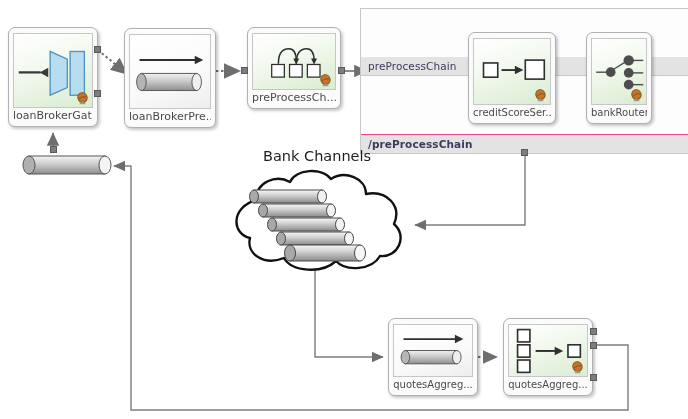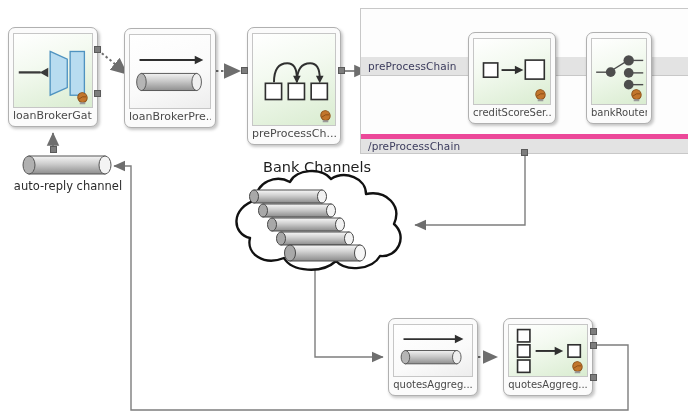--- a/index.html
+++ b/index.html
@@ -8,21 +8,21 @@
   #canvas{position:relative;width:688px;height:419px;background:#fff;}
 
   
   .group{position:absolute;background:#fdfdfd;border:1px solid #c8c8c8;}
   .group-header,.group-footer{
       position:absolute;left:0;right:0;height:19px;background:#e3e3e3;
       border-bottom:1px solid #c8c8c8;font-size:10.5px;color:#3b3b5c;
       display:flex;align-items:center;padding-left:7px;box-sizing:border-box;
       font-family:"DejaVu Sans",sans-serif;letter-spacing:.1px;}
   .group-header{top:0;margin-top:48px;}
-  .group-footer{bottom:0;border-bottom:none;border-top:5px solid #ec4899;}
+  .group-footer{bottom:0;border-bottom:none;border-top:1px solid #ec4899;font-weight:bold;}
 
   
   .node{position:absolute;box-sizing:border-box;
         background:#fbfbfb;border:1px solid #b0b0b0;border-radius:7px;
         box-shadow:1.5px 2px 3px rgba(0,0,0,.22);
         display:flex;flex-direction:column;align-items:center;
         padding:5px 4px 2px 4px;}
   .node .icon-frame{width:100%;flex:1;border:1px solid #c6c6c6;
         box-sizing:border-box;position:relative;overflow:hidden;}
   .node.green .icon-frame{
@@ -124,21 +124,21 @@
           </linearGradient>
         </defs>
         <rect x="12" y="38" width="58" height="18" fill="url(#pg1)" stroke="#555" stroke-width="1"></rect>
         <ellipse cx="70" cy="47" rx="5" ry="9" fill="#efefef" stroke="#555" stroke-width="1"></ellipse>
         <ellipse cx="12" cy="47" rx="5" ry="9" fill="#b5b5b5" stroke="#555" stroke-width="1"></ellipse>
       </svg>
     </div>
     <div class="caption">loanBrokerPre...</div>
   </div>
 
-  <div class="node green" style="left:247px;top:27px;width:94px;height:118px;">
+  <div class="node green" style="left:247px;top:27px;width:94px;height:82px;">
     <div class="icon-frame">
       <svg width="100%" height="100%" viewBox="0 0 86 74">
         <g fill="none" stroke="#2f2f2f" stroke-width="2">
           <path d="M22,40 Q22,20 36,20 Q46,20 46,36"></path>
           <path d="M46,40 Q46,20 60,20 Q70,20 70,36"></path>
         </g>
         <path d="M42,33 L46,41 L50,33 Z" fill="#2f2f2f"></path>
         <path d="M66,33 L70,41 L74,33 Z" fill="#2f2f2f"></path>
         <rect x="13" y="41" width="17" height="17" fill="#fff" stroke="#2f2f2f" stroke-width="1.7"></rect>
         <rect x="37" y="41" width="17" height="17" fill="#fff" stroke="#2f2f2f" stroke-width="1.7"></rect>
@@ -205,25 +205,23 @@
           <stop offset="0" stop-color="#f5f5f5"></stop>
             <stop offset="0.42" stop-color="#cfcfcf"></stop>
           <stop offset="1" stop-color="#8d8d8d"></stop>
         </linearGradient>
       </defs>
       <rect x="9" y="4" width="76" height="18" fill="url(#pg2)" stroke="#555" stroke-width="1"></rect>
       <ellipse cx="85" cy="13" rx="6" ry="9" fill="#f4f4f4" stroke="#555" stroke-width="1"></ellipse>
       <ellipse cx="9" cy="13" rx="6" ry="9" fill="#b0b0b0" stroke="#555" stroke-width="1"></ellipse>
     </svg>
   </div>
-  <div style="position:absolute;left:8px;top:179px;width:120px;text-align:center;
-              font-size:11.5px;color:#2b2b2b;font-family:'DejaVu Sans',sans-serif;">auto-reply channel</div>
   <div class="port" style="left:50px;top:146px;"></div>
 
-  <div class="cloud-label" style="left:263px;top:148px;margin-top:11px;">Bank Channels</div>
+  <div class="cloud-label" style="left:263px;top:148px;">Bank Channels</div>
 
   <div class="cloud-wrap" style="left:212px;top:166px;width:205px;height:110px;">
     <svg width="205" height="110" viewBox="0 0 205 110">
       <path d="M44,34 C44,16 64,8 78,16 C84,3 110,1 119,13
                C133,4 154,12 154,28 C175,24 190,40 182,58
                C196,70 186,92 168,90 C160,104 134,106 124,95
                C110,108 80,106 72,92 C52,100 34,88 38,72
                C20,68 18,42 44,34 Z" fill="#ffffff" stroke="#111111" stroke-width="2.4" stroke-linejoin="round"></path>
       <defs>
         <linearGradient id="cpg" x1="0" y1="0" x2="0" y2="1">

